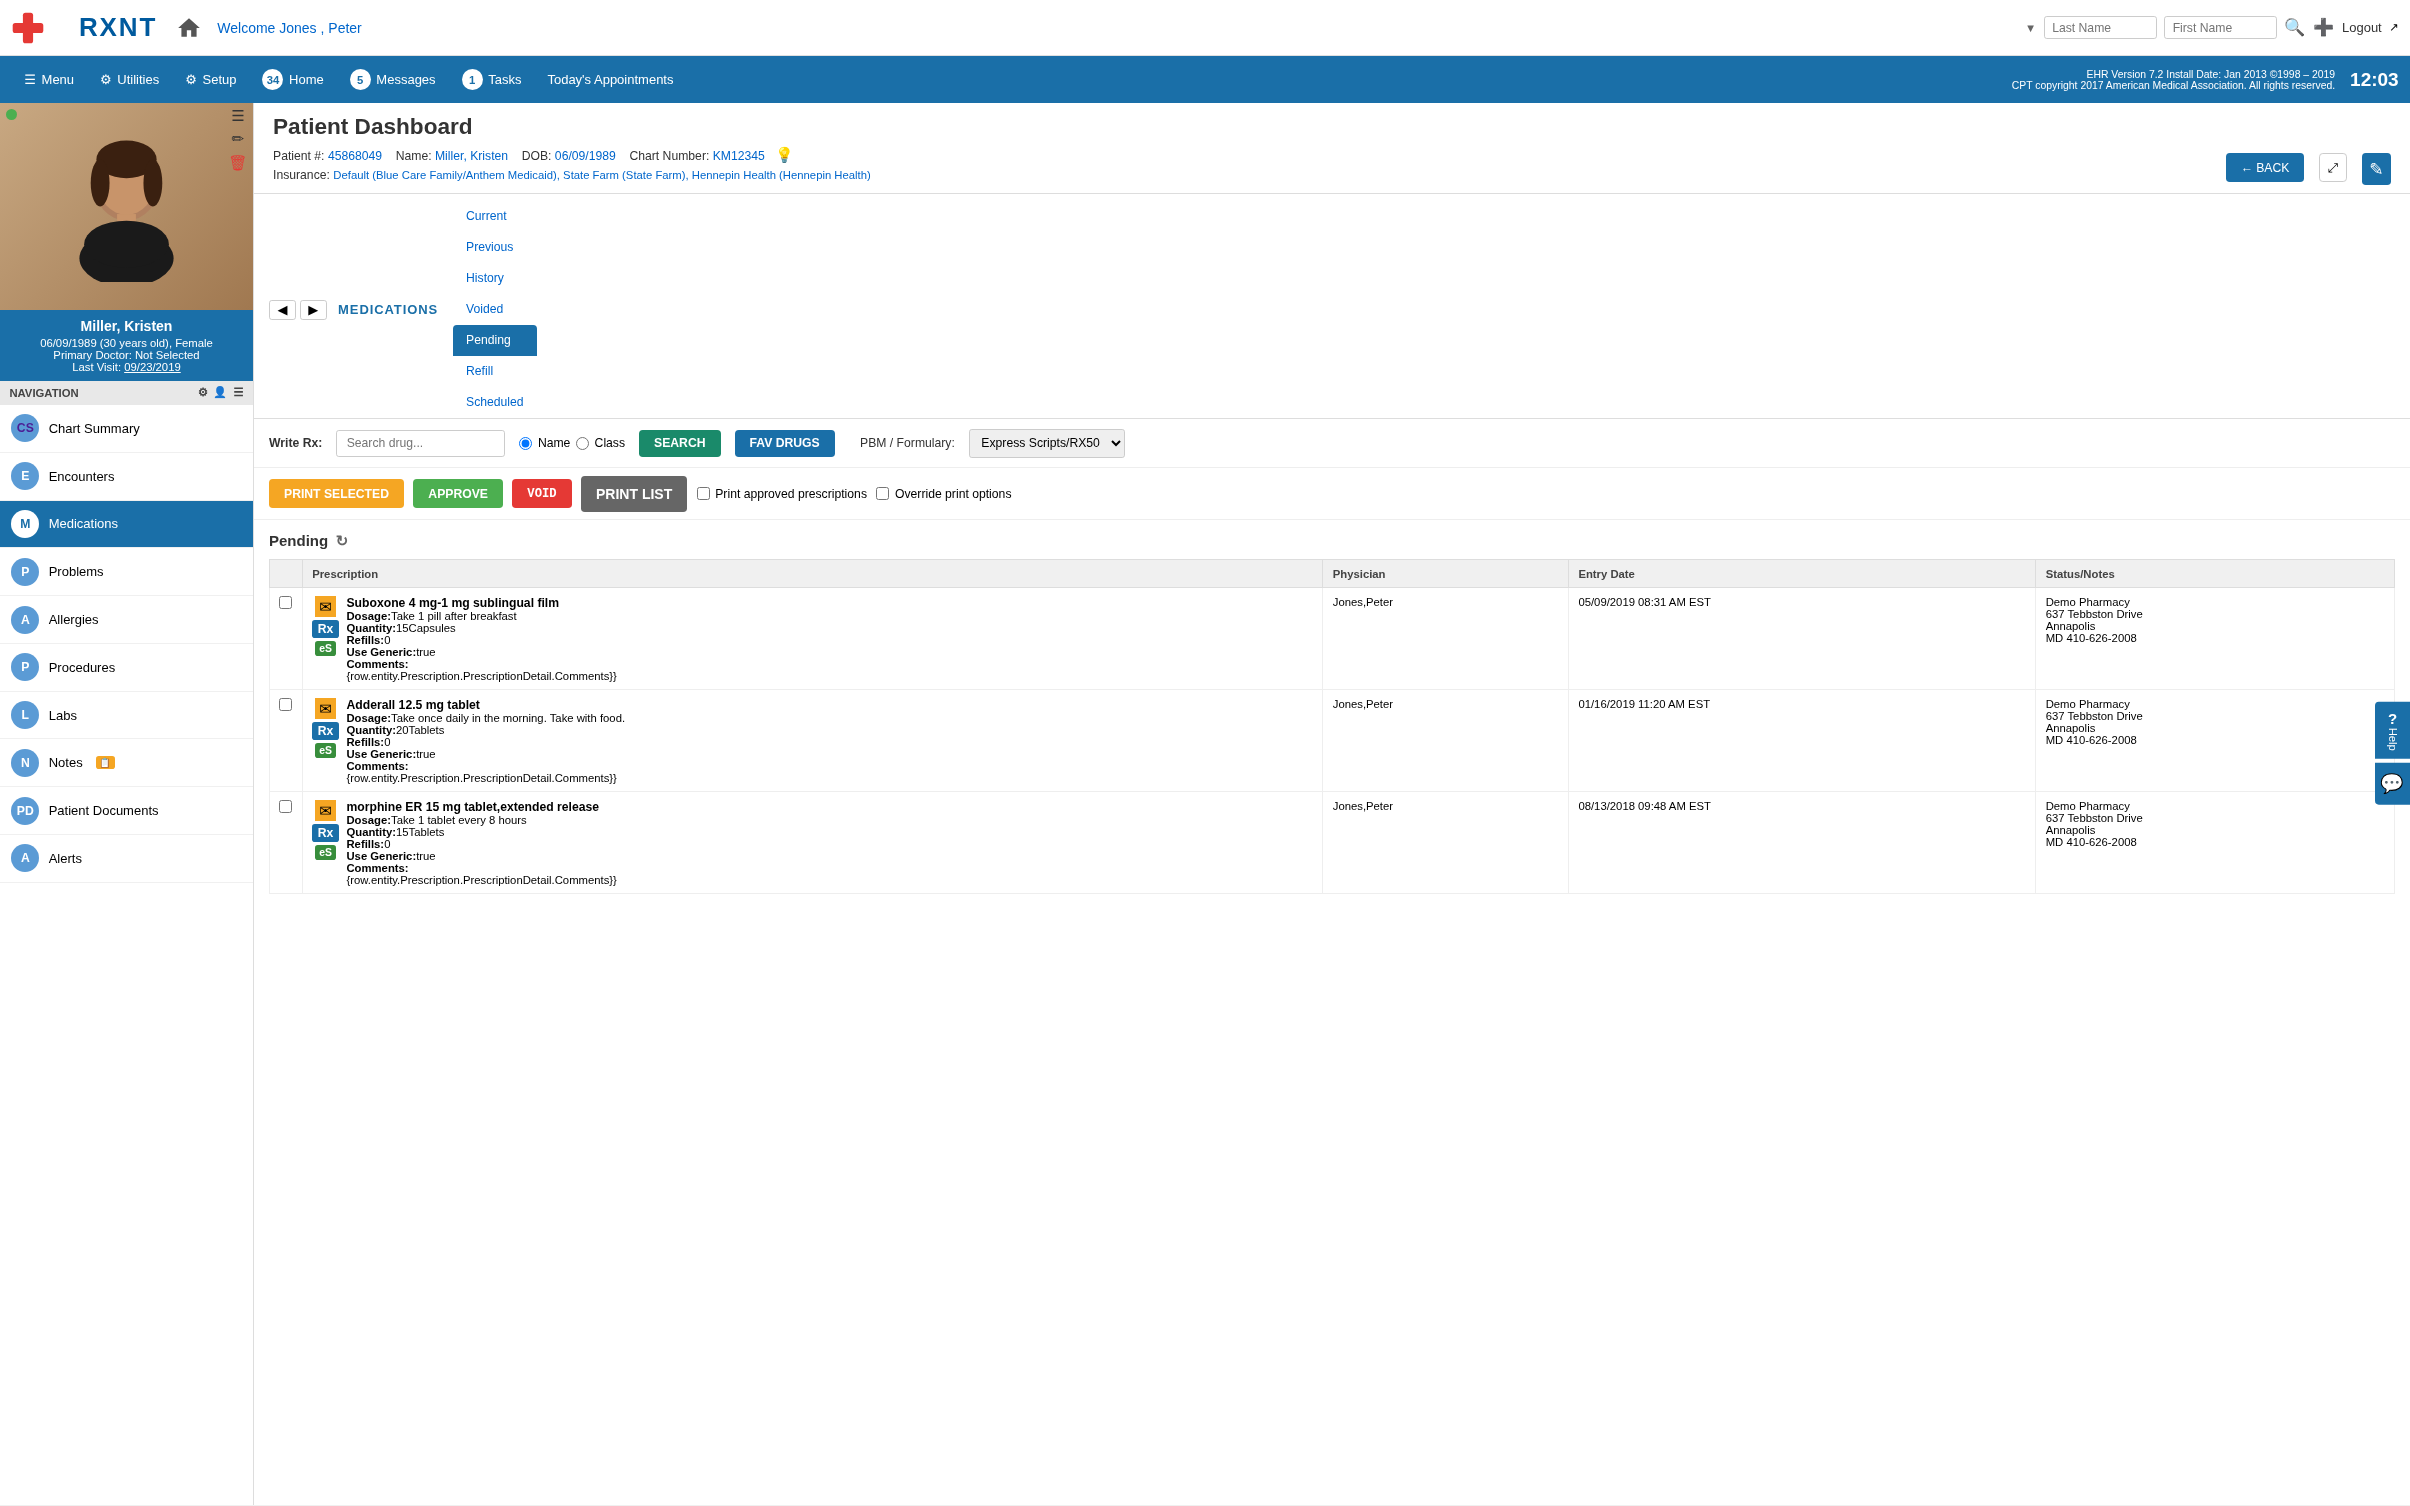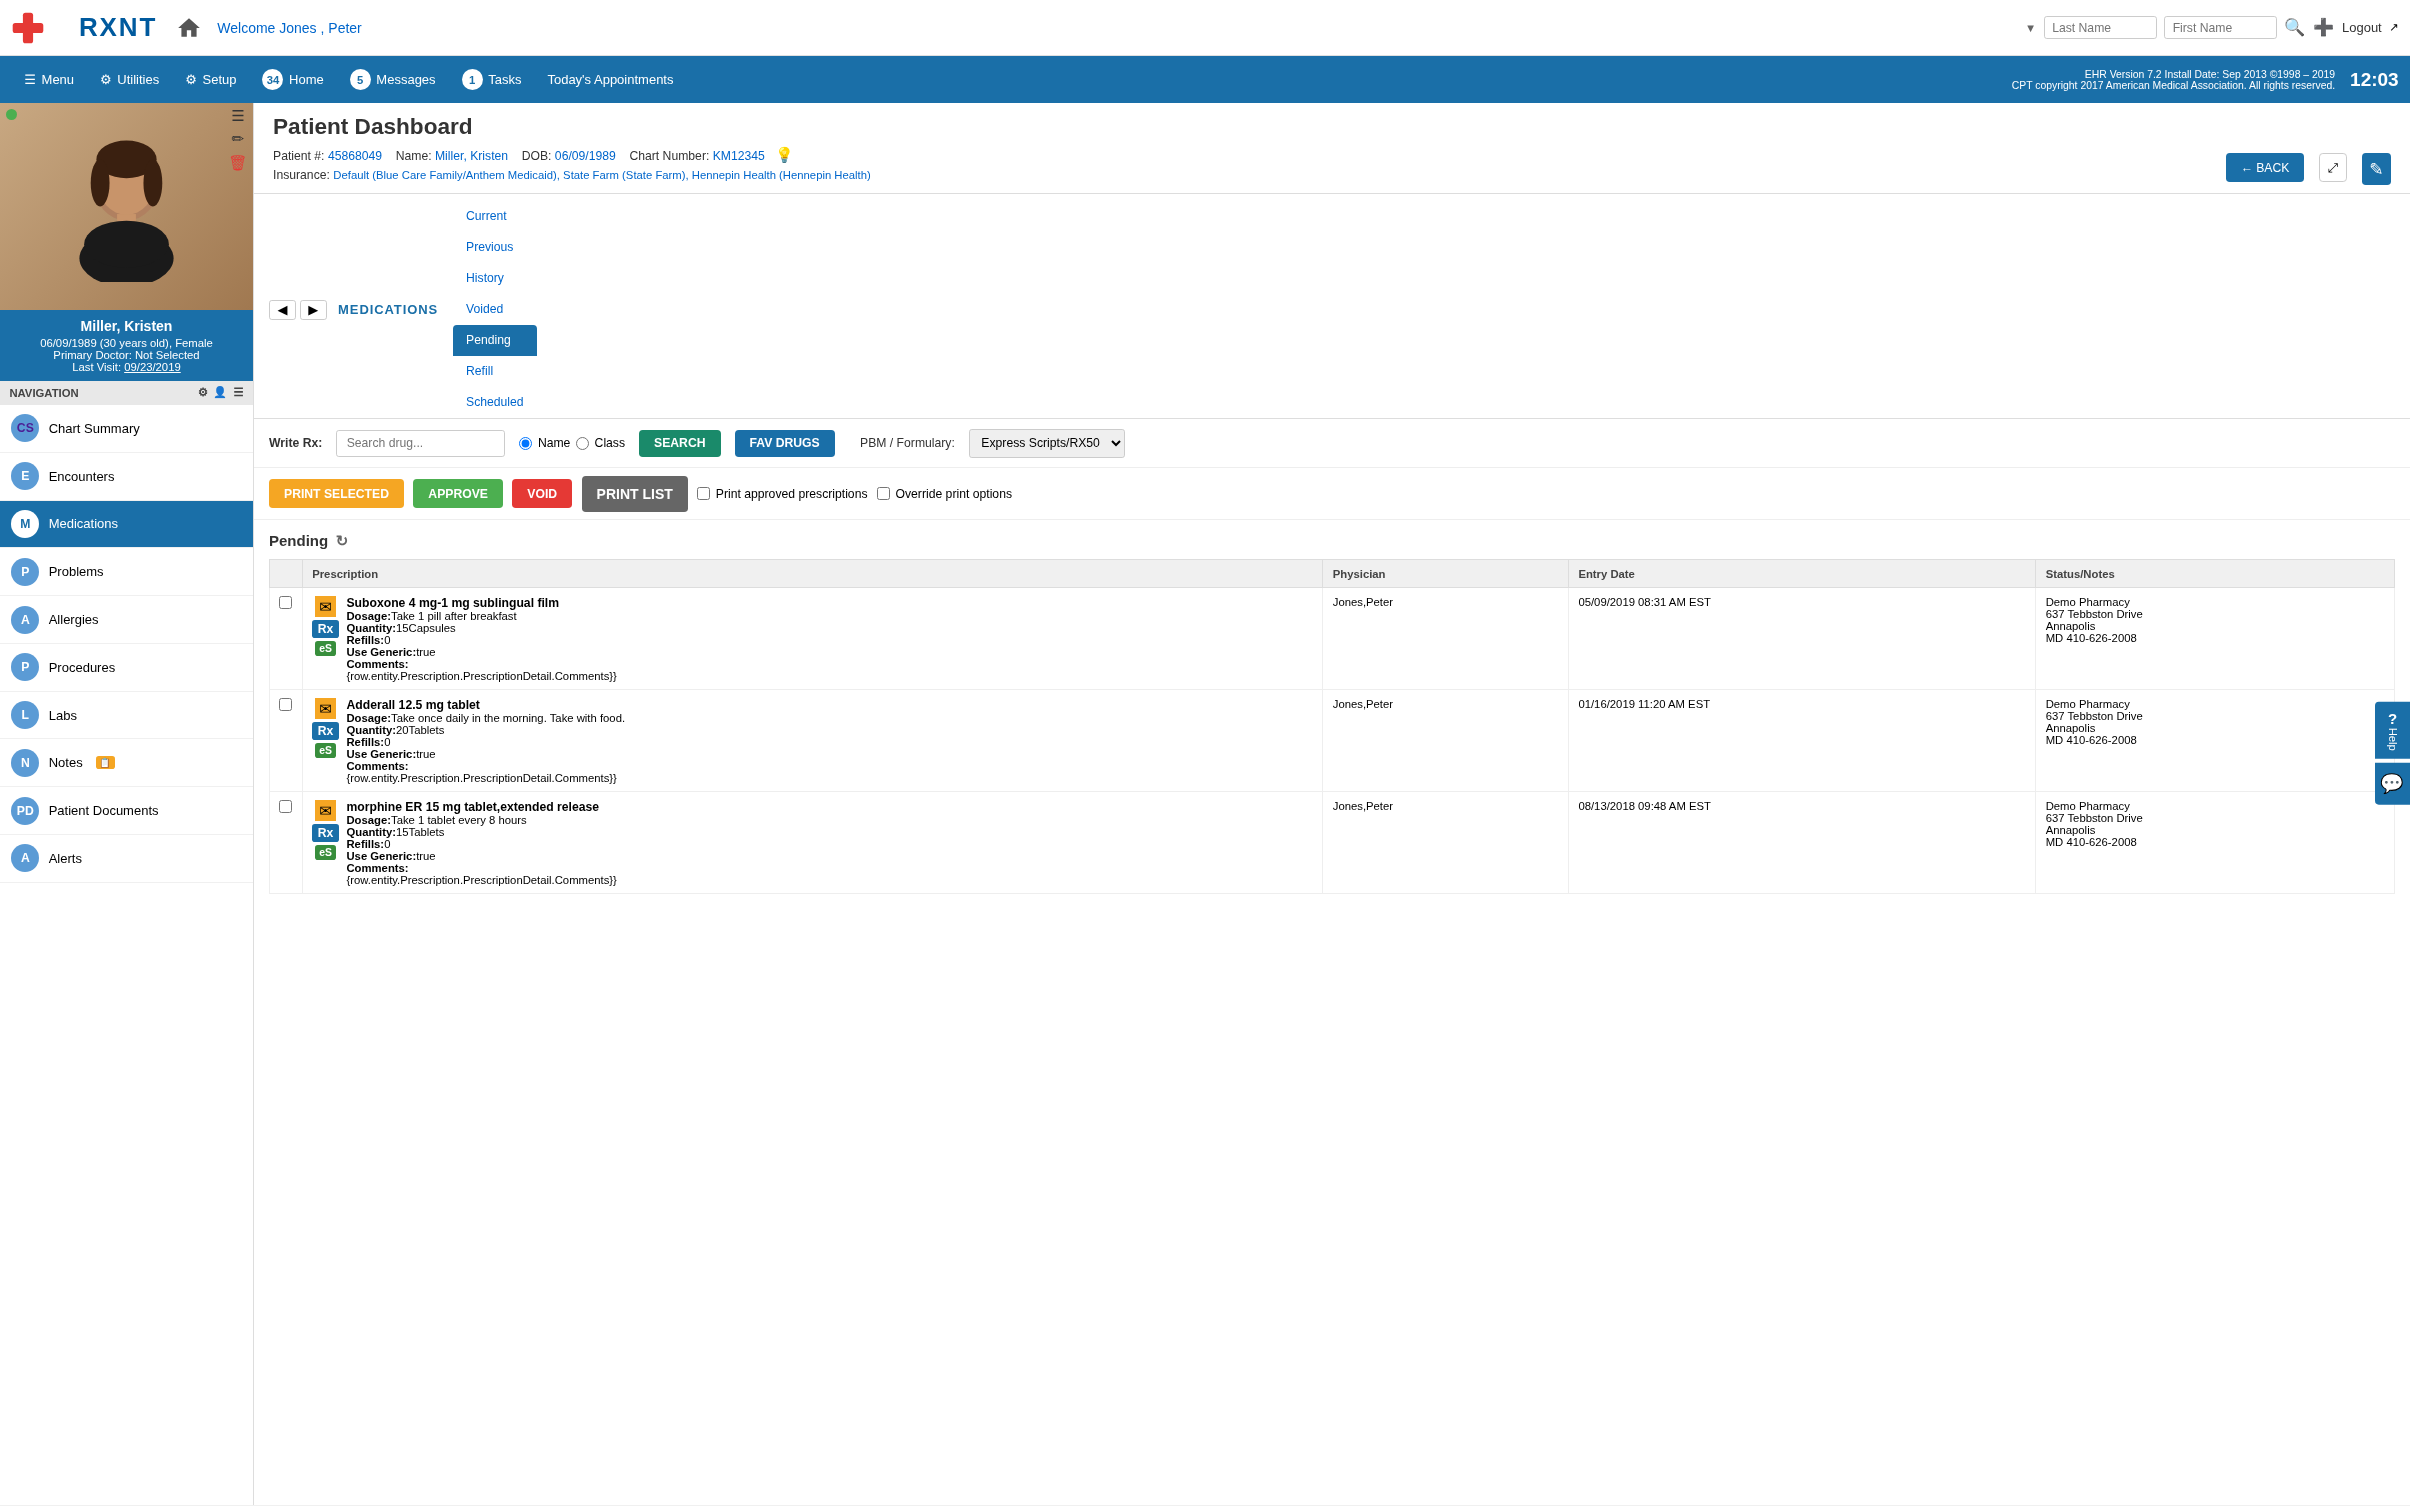--- a/index.html
+++ b/index.html
@@ -427,20 +427,21 @@
     }
     .btn-red {
       background: #e53935;
       color: #fff;
       border: none;
       padding: 7.5px 15px;
       border-radius: 3.8px;
       cursor: pointer;
       font-size: 12.2px;
       font-weight: bold;
+      font-family: Liberation Mono, monospace;
     }
     .btn-gray {
       background: #666;
       color: #fff;
       border: none;
       padding: 10px 15px;
       border-radius: 3.8px;
       cursor: pointer;
       font-size: 14px;
       font-weight: bold;
@@ -552,21 +553,21 @@
     <span>Messages</span>
   </div>
   <div class="nav-item">
     <div class="nav-badge">1</div>
     <span>Tasks</span>
   </div>
   <div class="nav-appointments">
     <span>Today's Appointments</span>
   </div>
   <div class="nav-right">
-    <div>EHR Version 7.2 Install Date: Sep 2013 ©1998 – 2019</div>
+    <div>EHR Version 7.2 Install Date: Jan 2013 ©1998 – 2019</div>
     <div>CPT copyright 2017 American Medical Association. All rights reserved.</div>
   </div>
   <div class="nav-clock">12:03</div>
 </div>
 
 <div class="main-layout">
 
   <div class="left-sidebar">
 
     <div class="patient-photo-area">

